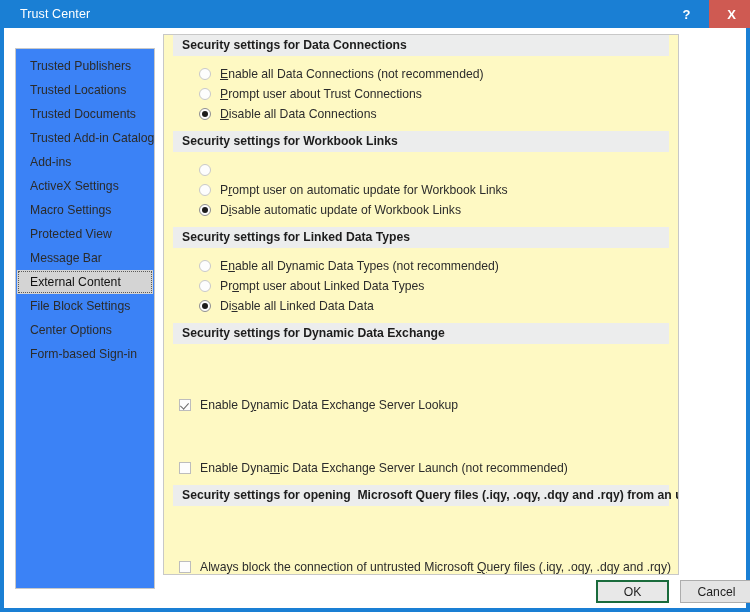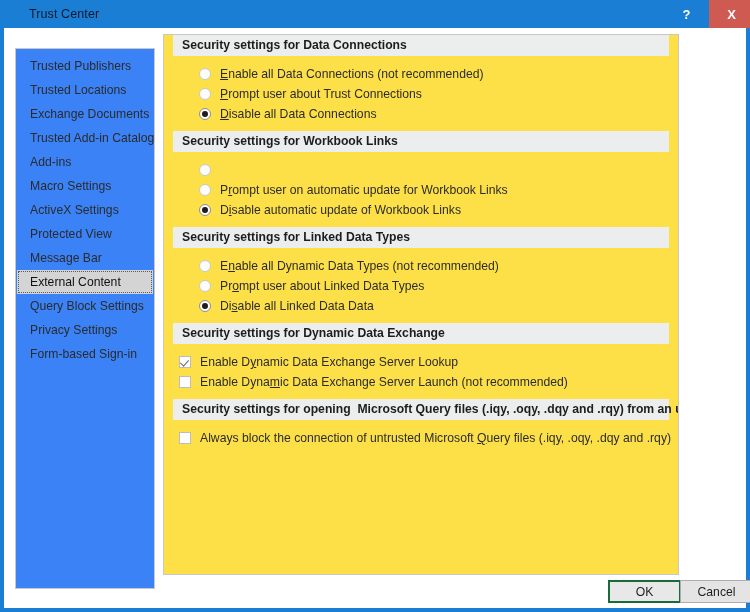--- a/index.html
+++ b/index.html
@@ -30,23 +30,23 @@
   .titlebar {
     position: absolute;
     left: 0; top: 0;
     width: 750px;
     height: 28px;
     background: #1a7fd4;
     display: flex;
     align-items: center;
   }
   .titlebar-title {
-    color: #0f172a;
+    color: #ffffff;
     font-size: 12.5px;
-    margin-left: 25px;
+    margin-left: 16px;
     letter-spacing: .1px;
     white-space: nowrap;
     flex: 1;
   }
   .title-btn {
     width: 45px;
     height: 28px;
     display: flex;
     align-items: center;
     justify-content: center;
@@ -97,21 +97,21 @@
   }
 
   
   .content {
     position: absolute;
     left: 159px;
     top: 6px;
     width: 516px;
     height: 541px;
     box-sizing: border-box;
-    background: #fde047;
+    background: #fef9c3;
     border: 1px solid #c8c8c8;
     overflow: hidden;
   }
 
   .section { }
   .section-header {
     background: #eceded;
     height: 21px;
     line-height: 21px;
     margin: 0 9px 0 9px;
@@ -127,21 +127,21 @@
   }
   .option-row {
     display: flex;
     align-items: center;
     height: 20px;
     font-size: 12.2px;
     color: #2c2c2c;
     white-space: nowrap;
   }
   .option-row.radio { padding-left: 35px; }
-  .option-row.check { padding-left: 15px; }
+  .option-row.check { padding-left: 15px; margin-top: 43px; }
 
   
   .radio-ctl {
     width: 12px; height: 12px;
     border-radius: 50%;
     border: 1px solid #c9c9c9;
     background: #fdfdfd;
     box-sizing: border-box;
     margin-right: 9px;
     flex: none;
@@ -202,21 +202,21 @@
     color: #1f1f1f;
     display: flex;
     align-items: center;
     justify-content: center;
     font-family: "Liberation Sans", sans-serif;
   }
   .btn.default {
     border: 2px solid #1a6b3c;
     background: #e8e8e8;
   }
-  .btn-ok { left: 592px; margin-left: 12px; }
+  .btn-ok { left: 592px; }
   .btn-cancel { left: 676px; }
 
   .resize-grip {
     position: absolute;
     right: 2px;
     bottom: 2px;
     width: 10px;
     height: 10px;
   }
 </style>
@@ -229,30 +229,30 @@
     <div class="titlebar-title">Trust Center</div>
     <div class="title-btn help">?</div>
     <div class="title-btn close">X</div>
   </div>
 
   <div class="dialog-body">
 
     <div class="sidebar" id="sidebar">
         <div class="nav-item"><span>Trusted Publishers</span></div>
         <div class="nav-item"><span>Trusted Locations</span></div>
-        <div class="nav-item"><span>Exchange Documents</span></div>
+        <div class="nav-item"><span>Trusted Documents</span></div>
         <div class="nav-item"><span>Trusted Add-in Catalogs</span></div>
         <div class="nav-item"><span>Add-ins</span></div>
+        <div class="nav-item"><span>ActiveX Settings</span></div>
         <div class="nav-item"><span>Macro Settings</span></div>
-        <div class="nav-item"><span>ActiveX Settings</span></div>
         <div class="nav-item"><span>Protected View</span></div>
         <div class="nav-item"><span>Message Bar</span></div>
         <div class="nav-item selected"><span>External Content</span></div>
-        <div class="nav-item"><span>Query Block Settings</span></div>
-        <div class="nav-item"><span>Privacy Settings</span></div>
+        <div class="nav-item"><span>File Block Settings</span></div>
+        <div class="nav-item"><span>Center Options</span></div>
         <div class="nav-item"><span>Form-based Sign-in</span></div>
       </div>
 
     <div class="content" id="content">
         <div class="section">
           <div class="section-header">Security settings for Data Connections</div>
           <div class="options">
             <div class="option-row radio">
               <span class="radio-ctl"></span>
               <span class="lbl"><span></span><u>E</u><span>nable all Data Connections (not recommended)</span></span>

